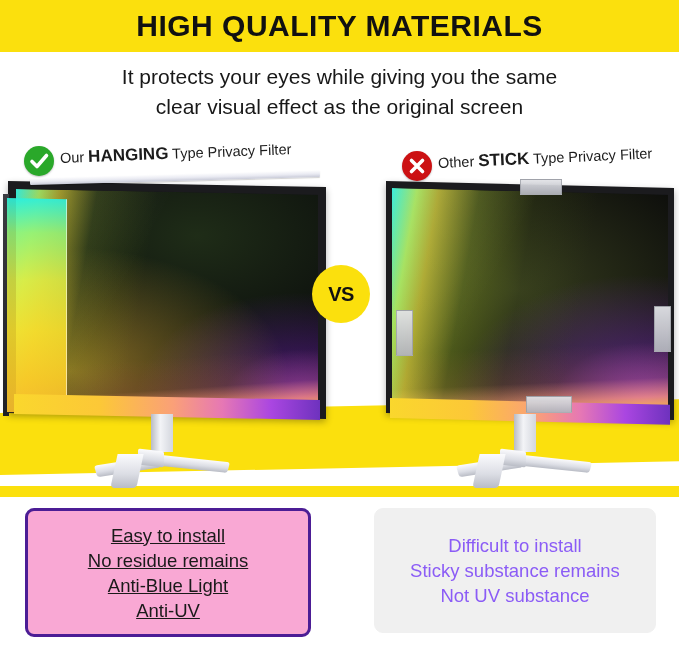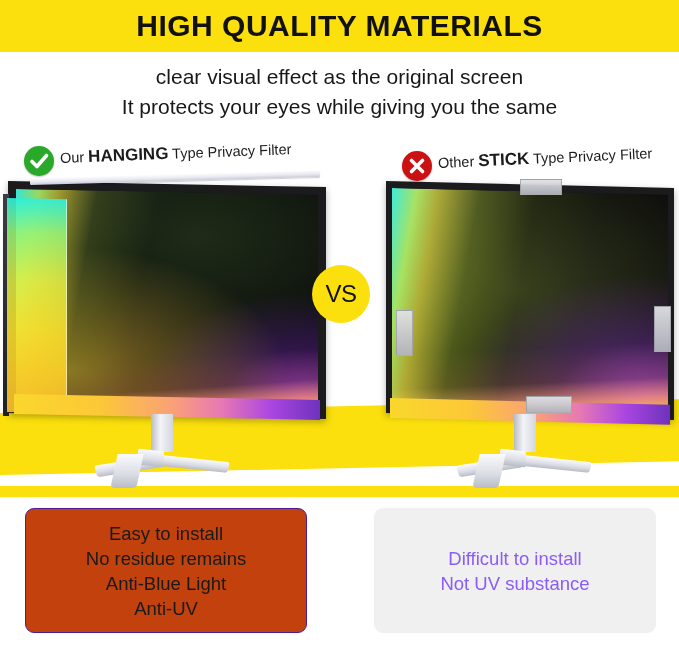--- a/index.html
+++ b/index.html
@@ -317,22 +317,22 @@
   
   .vs-badge {
     position: absolute;
     left: 312px; top: 129px;
     width: 58px; height: 58px;
     border-radius: 50%;
     background: #fbe00d;
     z-index: 20;
     text-align: center;
     line-height: 58px;
-    font-size: 24px;
-    font-weight: 400;
+    font-size: 20px;
+    font-weight: 700;
     color: #111111;
     letter-spacing: -0.5px;
   }
 
   
   .boxes {
     position: absolute;
     left: 0; top: 500px;
     width: 679px; height: 148px;
   }
@@ -342,22 +342,23 @@
     width: 280px; height: 123px;
     border-radius: 9px;
     display: flex;
     flex-direction: column;
     align-items: center;
     justify-content: center;
     text-align: center;
   }
   .box-good {
     left: 25px;
-    background: #c2410c;
-    border: 1px solid #4c1d95;
+    background: #f9a8d4;
+    border: 3px solid #4c1d95;
+    text-decoration: underline;
   }
   .box-bad {
     left: 374px;
     background: #f0f0f0;
     border: 1px solid #f0f0f0;
   }
   .cmp-line {
     font-size: 18.5px;
     line-height: 25px;
     white-space: nowrap;
@@ -365,22 +366,22 @@
   .box-good .cmp-line { color: #1a1a1a; }
   .box-bad  .cmp-line { color: #8b5cf6; }
 </style>
 </head>
 <body>
 
 <div class="header-band"></div>
 <div class="header-title">HIGH QUALITY MATERIALS</div>
 
 <div class="subtitle">
+  <span class="line">It protects your eyes while giving you the same</span>
   <span class="line">clear visual effect as the original screen</span>
-  <span class="line">It protects your eyes while giving you the same</span>
 </div>
 
 <div class="stage">
 
   <div class="floor-band"></div>
   <div class="floor-strip"></div>
 
   <div class="label-row label-left">
     <span class="badge-icon badge-check">
       <svg width="30" height="30" viewBox="0 0 30 30">
@@ -449,15 +450,16 @@
 
 <div class="boxes">
   <div class="cmp-box box-good">
     <span class="cmp-line">Easy to install</span>
     <span class="cmp-line">No residue remains</span>
     <span class="cmp-line">Anti-Blue Light</span>
     <span class="cmp-line">Anti-UV</span>
   </div>
   <div class="cmp-box box-bad">
     <span class="cmp-line">Difficult to install</span>
+    <span class="cmp-line">Sticky substance remains</span>
     <span class="cmp-line">Not UV substance</span>
   </div>
 </div>
 
 </body></html>

